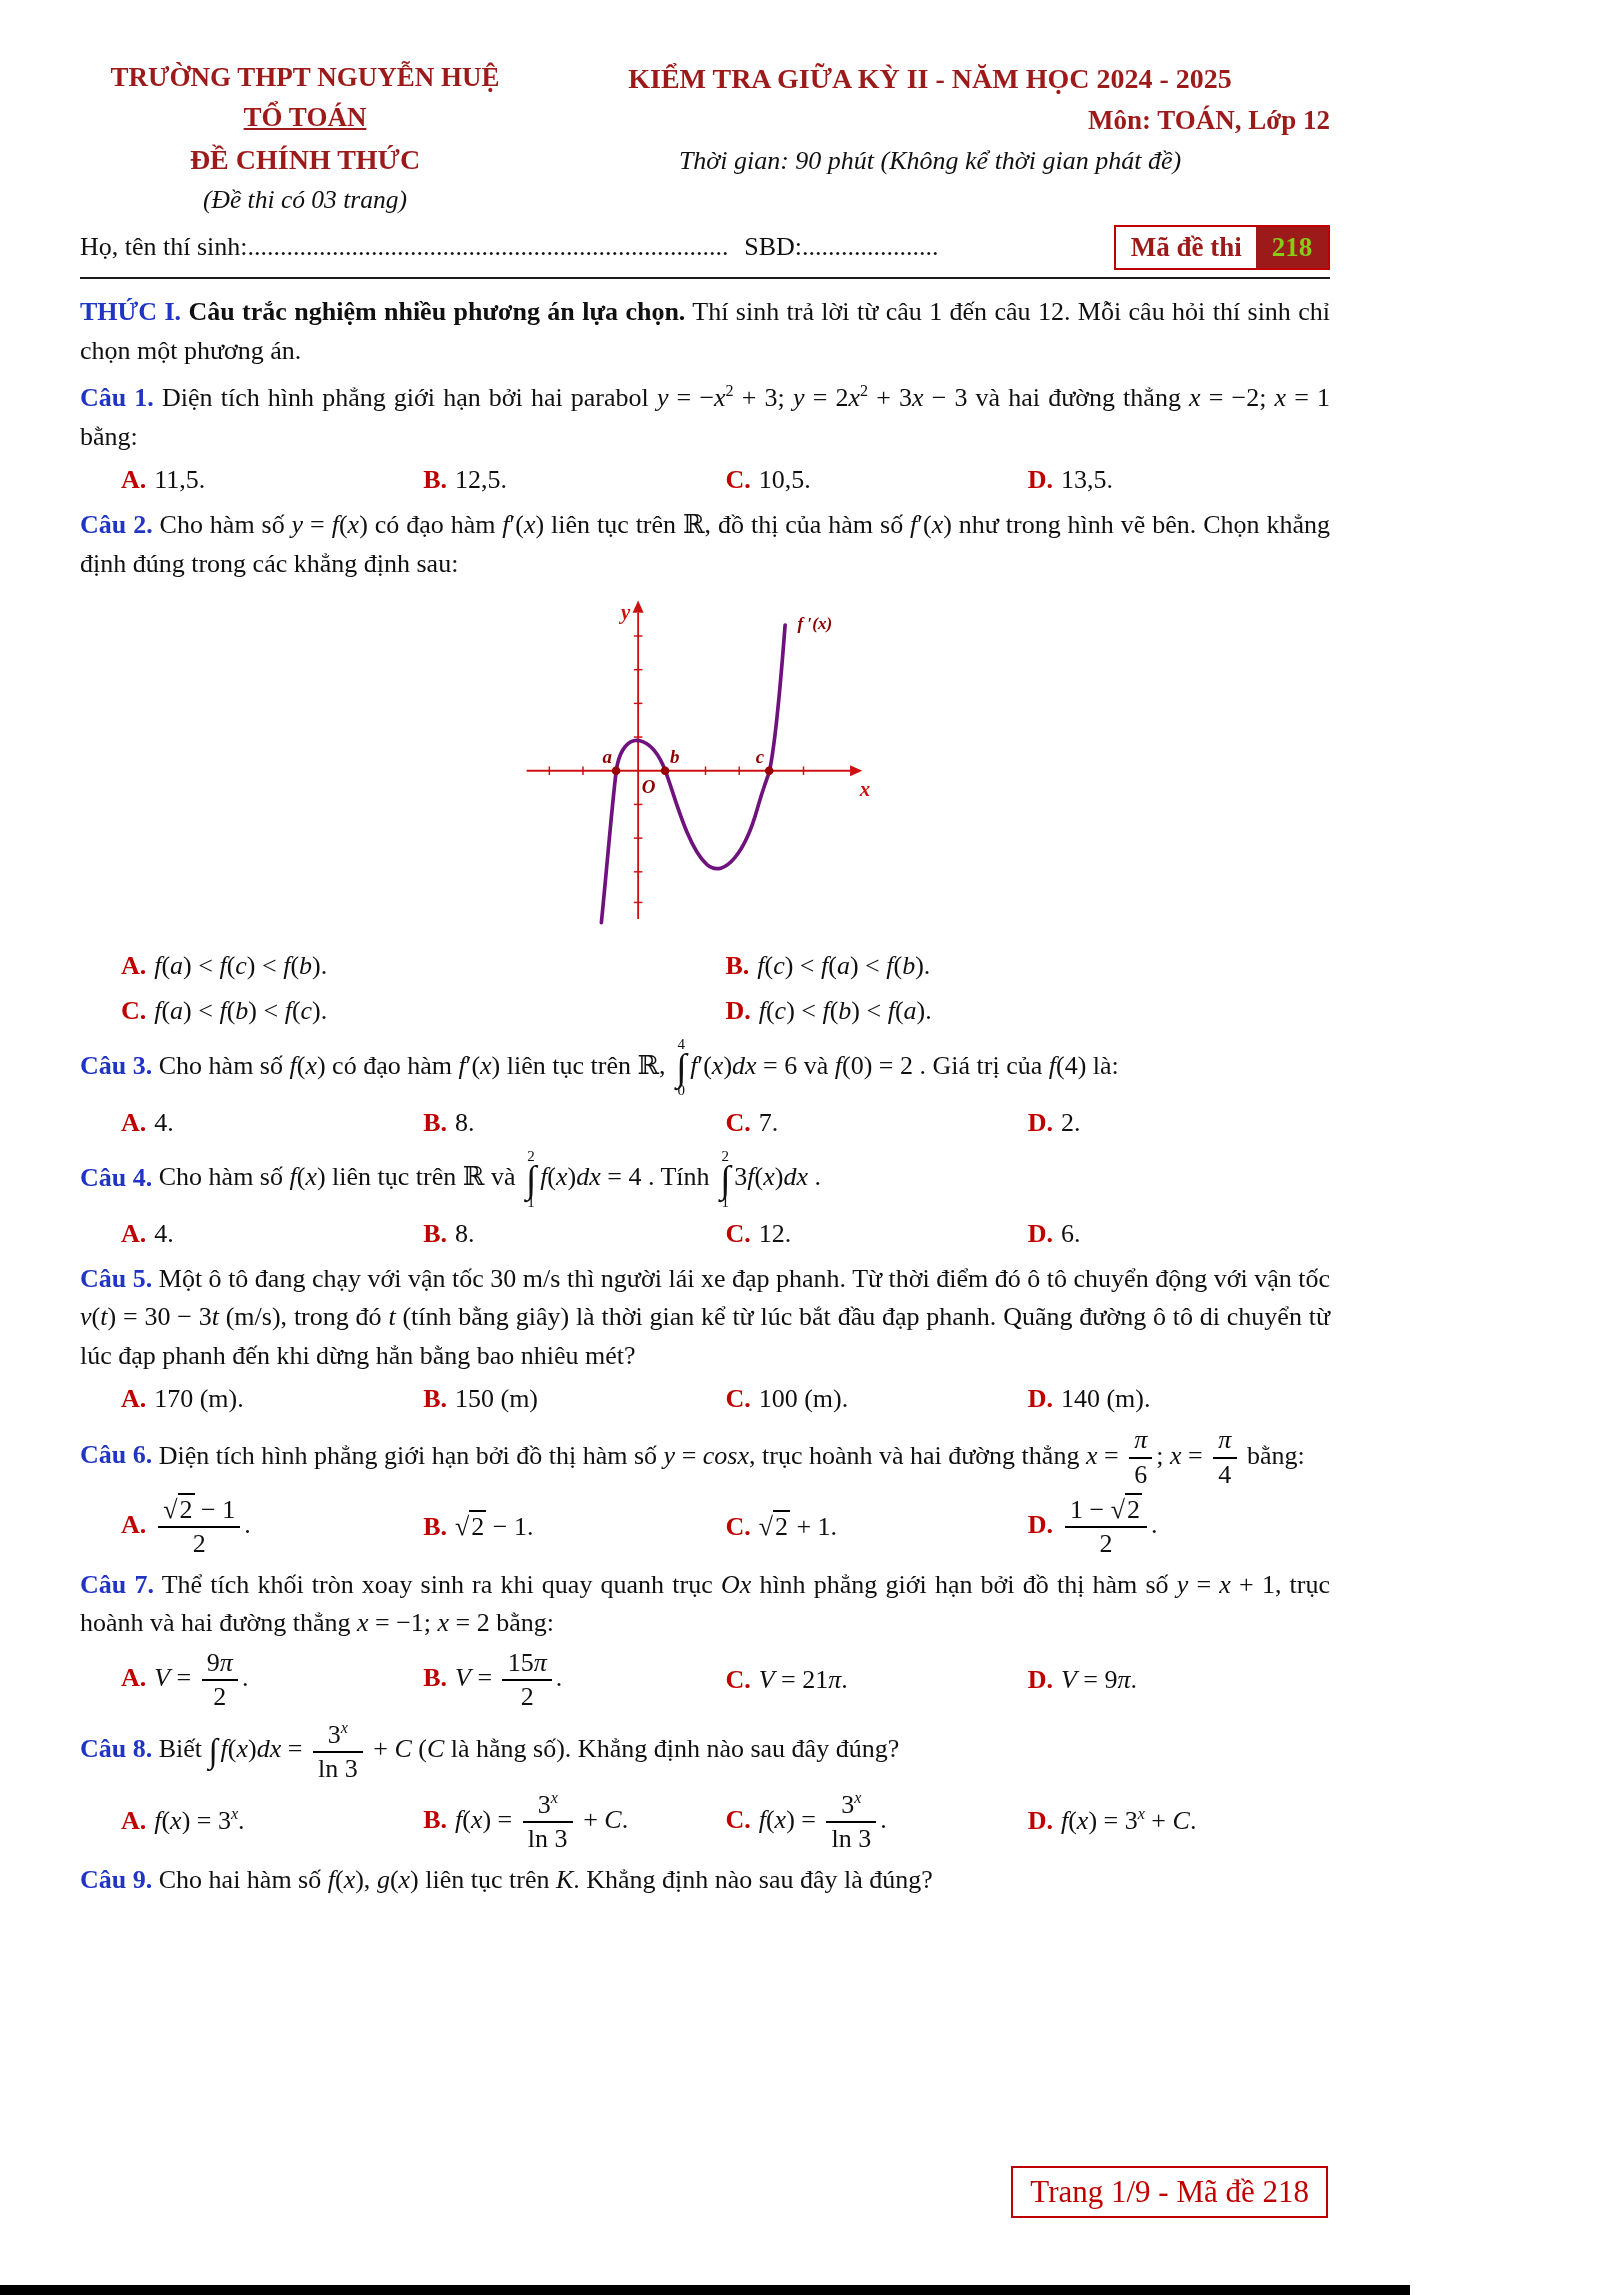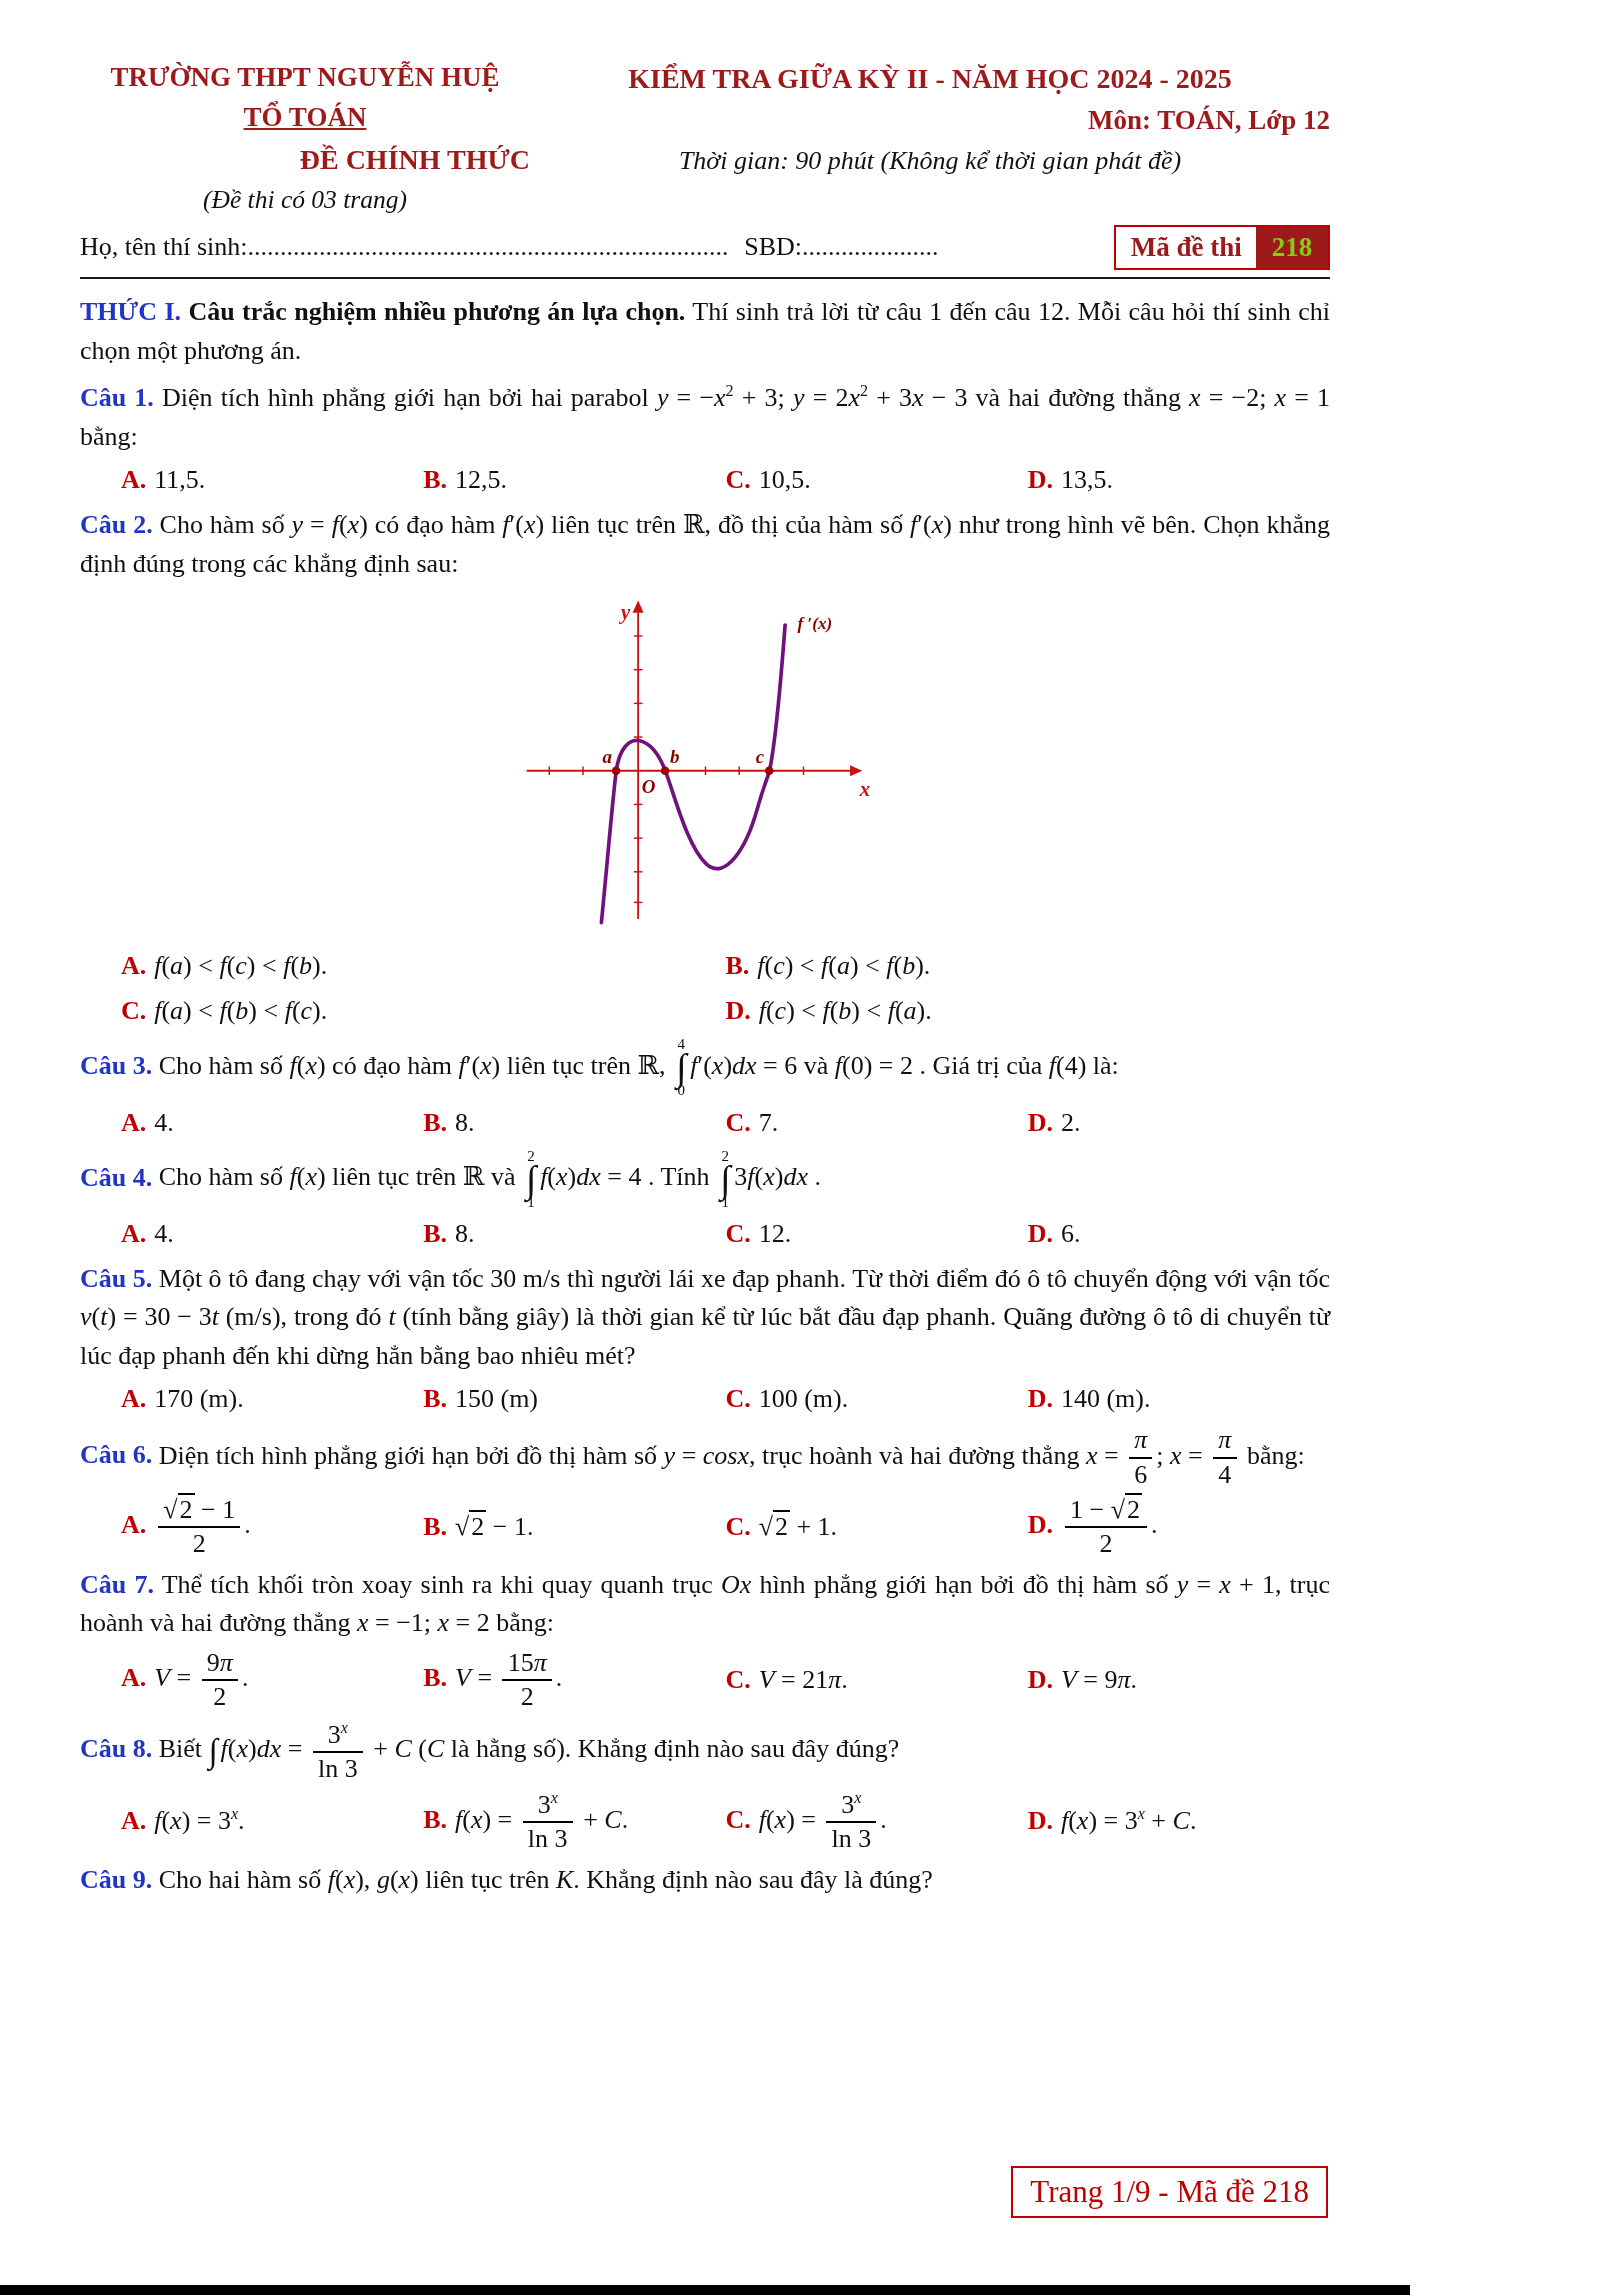--- a/index.html
+++ b/index.html
@@ -17,21 +17,21 @@
     font-size:26px;line-height:1.48;color:#101010;
     padding:58px 80px 150px 80px;overflow:hidden;
   }
   
   .hdr{display:flex;width:100%;}
   .hdr-left{width:36%;text-align:center;}
   .hdr-right{width:64%;text-align:center;}
   .maroon{color:var(--header-red);font-weight:bold;}
   .school{font-size:27px;}
   .dept{font-size:27px;text-decoration:underline;}
-  .official{font-size:28px;margin-top:1.3px;text-align:right;}
+  .official{font-size:28px;margin-top:1.3px;}
   .pages-note{font-style:italic;font-size:25.5px;color:#111;}
   .exam-title{font-size:28px;}
   .subject{font-size:27px;margin-top:1.3px;text-align:right;}
   .duration{font-style:italic;font-size:26px;color:#111;margin-top:1.3px;}
   .name-row{display:flex;align-items:center;margin-top:6.5px;}
   .name-label{white-space:nowrap;overflow:hidden;}
   .sbd-label{white-space:nowrap;margin-left:15.7px;}
   .code-box{display:inline-flex;margin-left:auto;border:2.6px solid var(--accent-red);font-weight:bold;align-items:stretch;}
   .code-box .lbl{padding:0.7px 14.4px;color:var(--header-red);font-size:27px;}
   .code-box .val{background:var(--header-red);color:#84cc16;padding:0.7px 15.7px;font-size:27px;}

